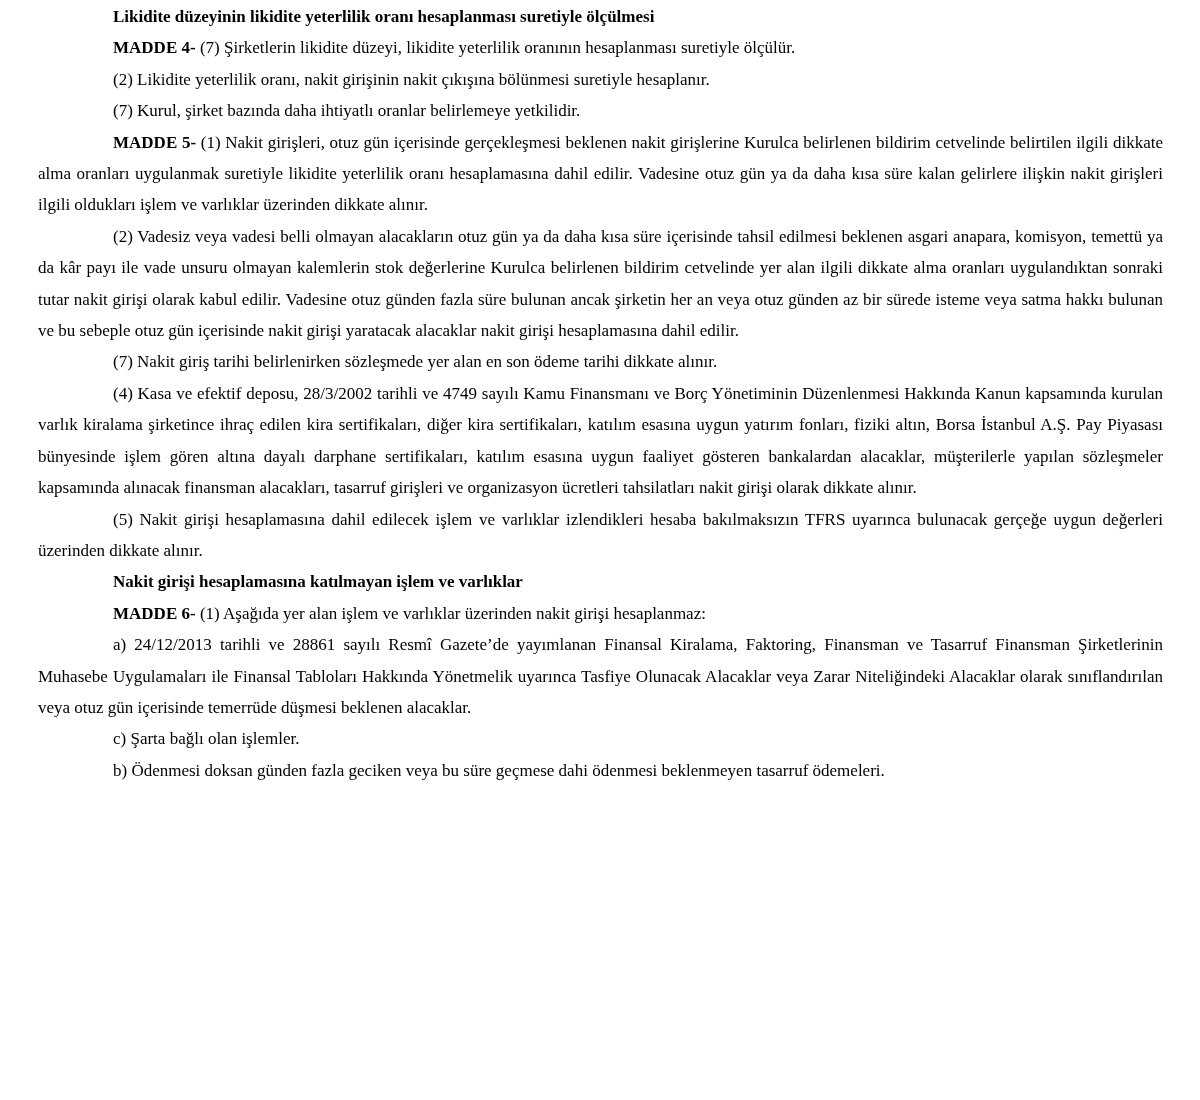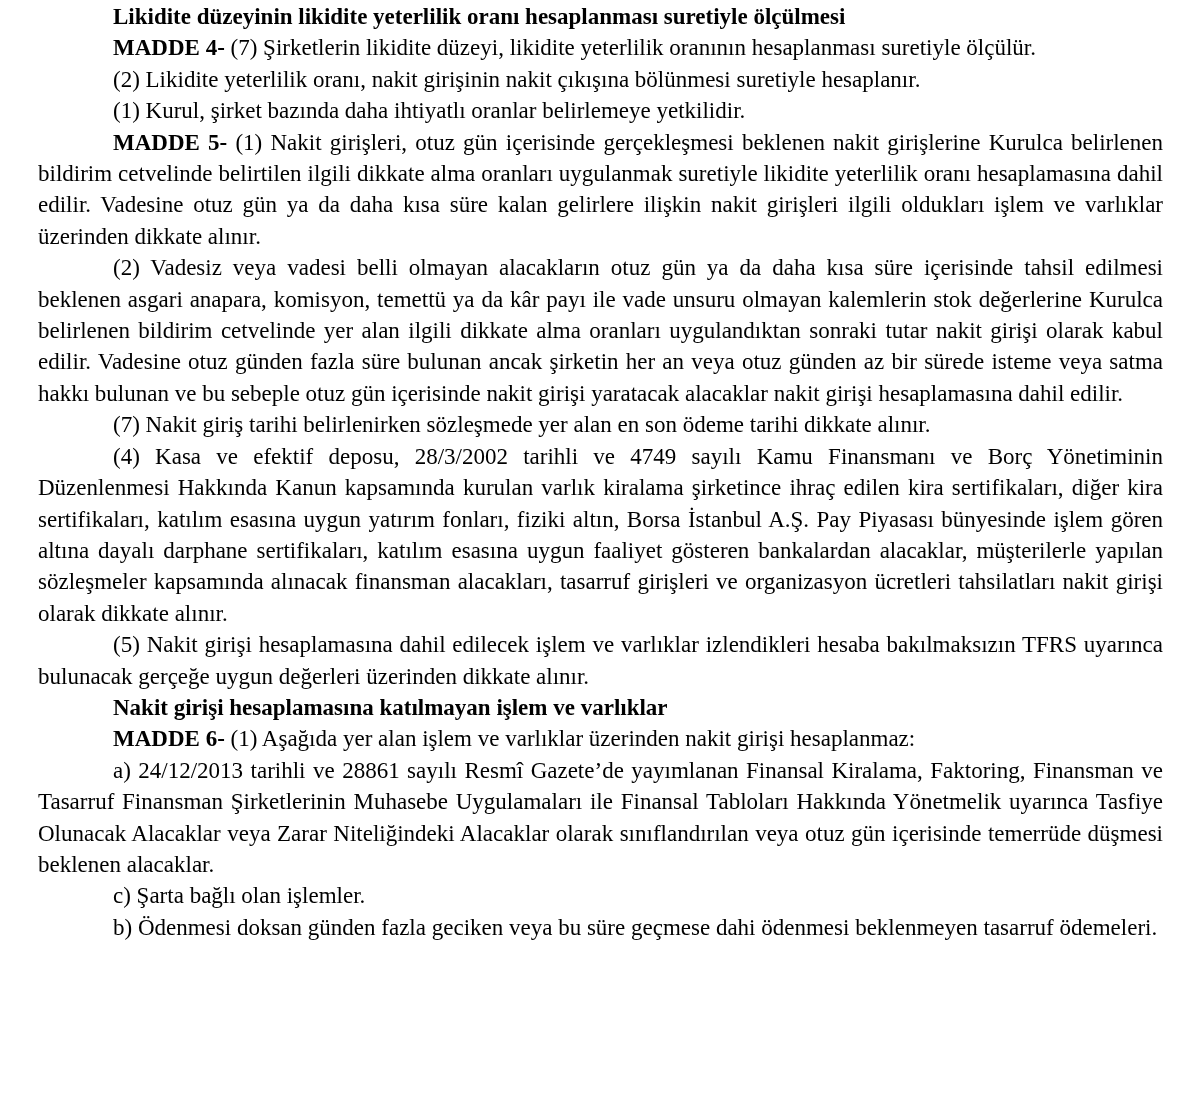--- a/index.html
+++ b/index.html
@@ -10,21 +10,21 @@
   body {
     width: 1200px;
     height: 1100px;
     overflow: hidden;
   }
   .doc {
     box-sizing: border-box;
     width: 1200px;
     padding: 1px 37px 0 38px;
     font-family: "Liberation Serif", "DejaVu Serif", serif;
-    font-size: 23px;
+    font-size: 17px;
     line-height: 31.4px;
     color: #000000;
     text-align: justify;
   }
   .doc p {
     margin: 0;
     text-indent: 75px;
   }
   .heading {
     font-weight: bold;
@@ -40,21 +40,21 @@
 
 <div class="doc">
 
   <p class="heading">Likidite düzeyinin likidite yeterlilik oranı hesaplanması suretiyle ölçülmesi</p>
 
   <p class="para"><span class="lead">MADDE 4-</span><span> (7) Şirketlerin likidite düzeyi, likidite yeterlilik oranının hesaplanması suretiyle ölçülür.</span></p>
 
   <p class="para">(2) Likidite yeterlilik oranı, nakit girişinin nakit çıkışına bölünmesi suretiyle hesaplanır.</p>
 
 
-  <p class="para">(1) Kurul, şirket bazında daha ihtiyatlı oranlar belirlemeye yetkilidir.</p>
+  <p class="para">(7) Kurul, şirket bazında daha ihtiyatlı oranlar belirlemeye yetkilidir.</p>
 
 
   <p class="para"><span class="lead">MADDE 5-</span><span> (1) Nakit girişleri, otuz gün içerisinde gerçekleşmesi beklenen nakit girişlerine Kurulca belirlenen bildirim cetvelinde belirtilen ilgili dikkate alma oranları uygulanmak suretiyle likidite yeterlilik oranı hesaplamasına dahil edilir. Vadesine otuz gün ya da daha kısa süre kalan gelirlere ilişkin nakit girişleri ilgili oldukları işlem ve varlıklar üzerinden dikkate alınır.</span></p>
 
   <p class="para">(2) Vadesiz veya vadesi belli olmayan alacakların otuz gün ya da daha kısa süre içerisinde tahsil edilmesi beklenen asgari anapara, komisyon, temettü ya da kâr payı ile vade unsuru olmayan kalemlerin stok değerlerine Kurulca belirlenen bildirim cetvelinde yer alan ilgili dikkate alma oranları uygulandıktan sonraki tutar nakit girişi olarak kabul edilir. Vadesine otuz günden fazla süre bulunan ancak şirketin her an veya otuz günden az bir sürede isteme veya satma hakkı bulunan ve bu sebeple otuz gün içerisinde nakit girişi yaratacak alacaklar nakit girişi hesaplamasına dahil edilir.</p>
 
   <p class="para">(7) Nakit giriş tarihi belirlenirken sözleşmede yer alan en son ödeme tarihi dikkate alınır.</p>
 
   <p class="para">(4) Kasa ve efektif deposu, 28/3/2002 tarihli ve 4749 sayılı Kamu Finansmanı ve Borç Yönetiminin Düzenlenmesi Hakkında Kanun kapsamında kurulan varlık kiralama şirketince ihraç edilen kira sertifikaları, diğer kira sertifikaları, katılım esasına uygun yatırım fonları, fiziki altın, Borsa İstanbul A.Ş. Pay Piyasası bünyesinde işlem gören altına dayalı darphane sertifikaları, katılım esasına uygun faaliyet gösteren bankalardan alacaklar, müşterilerle yapılan sözleşmeler kapsamında alınacak finansman alacakları, tasarruf girişleri ve organizasyon ücretleri tahsilatları nakit girişi olarak dikkate alınır.</p>
 

